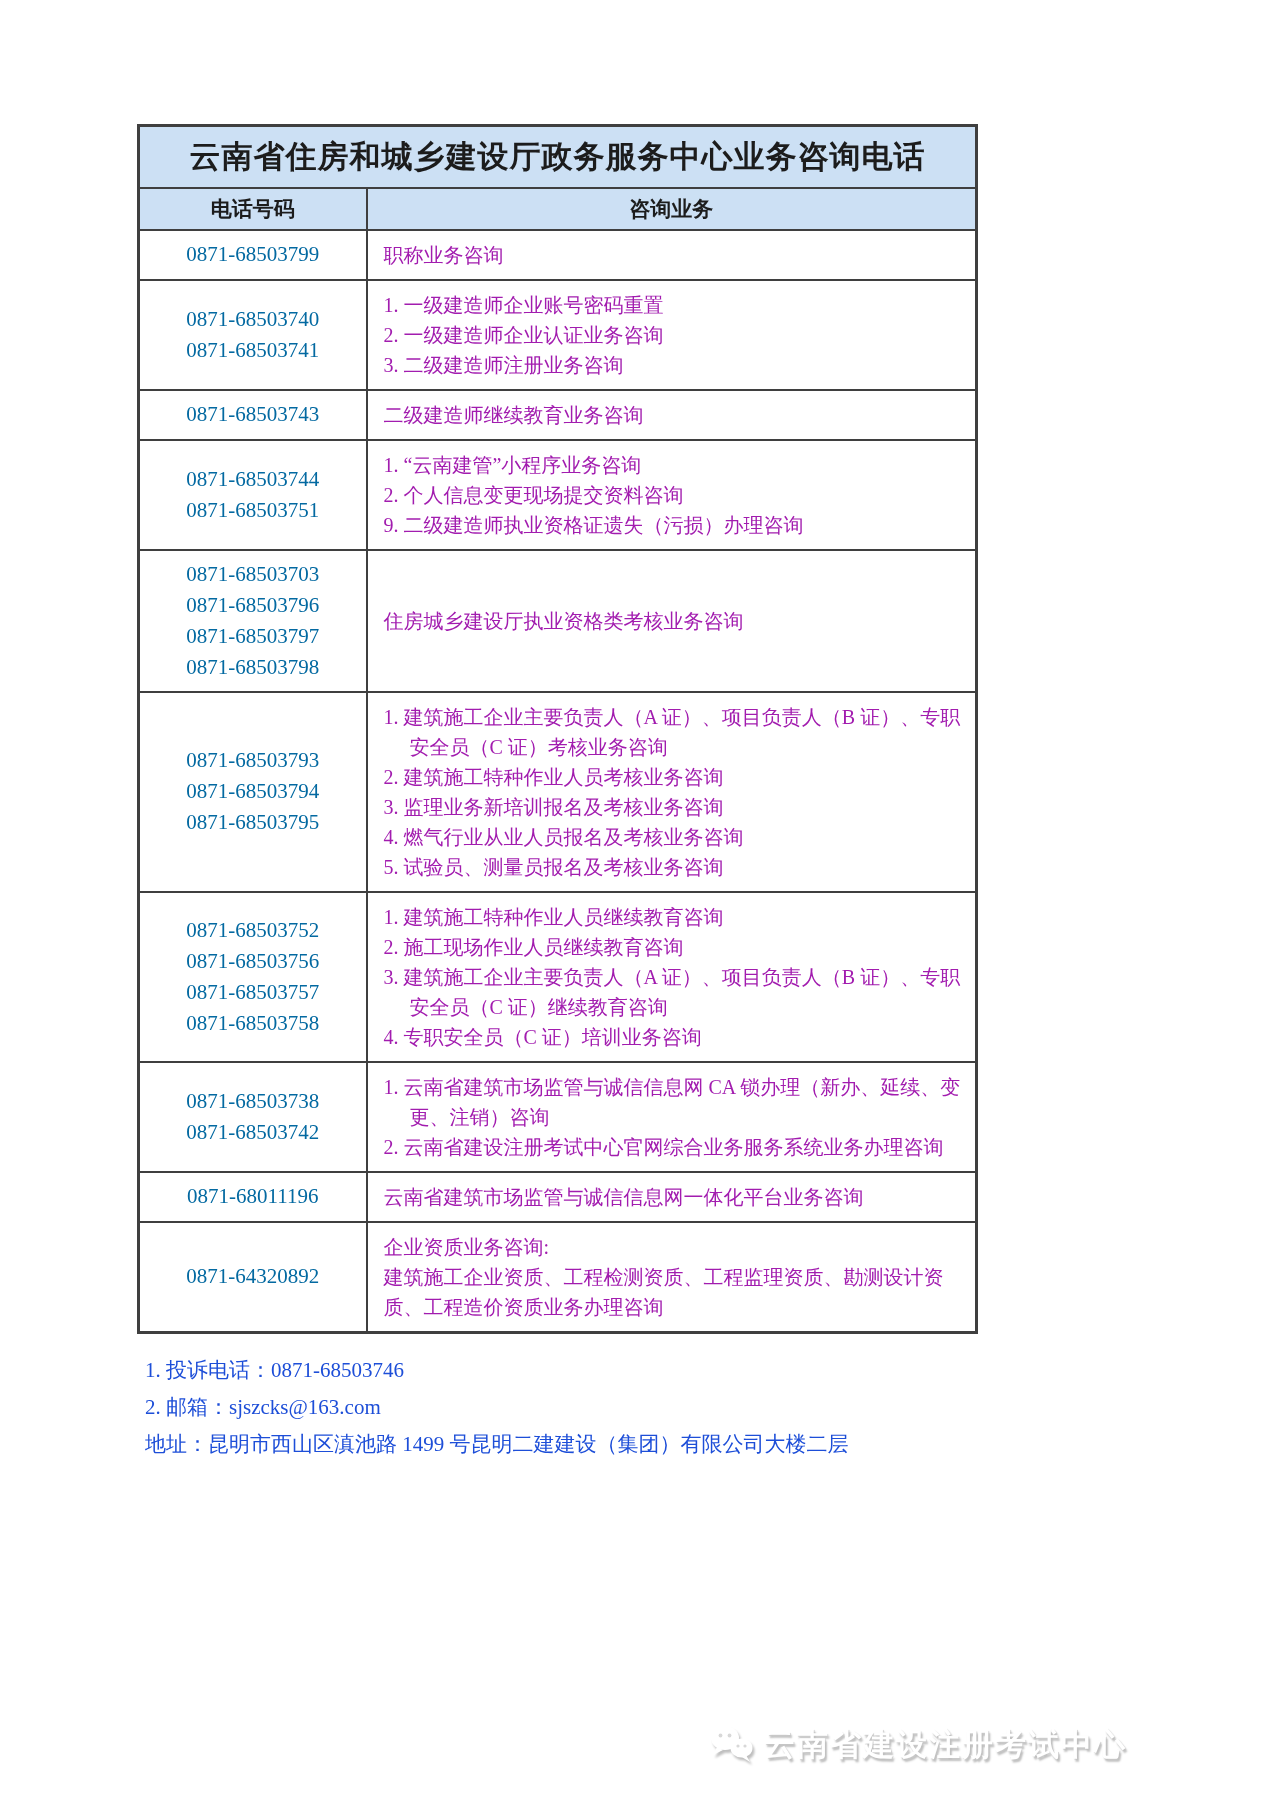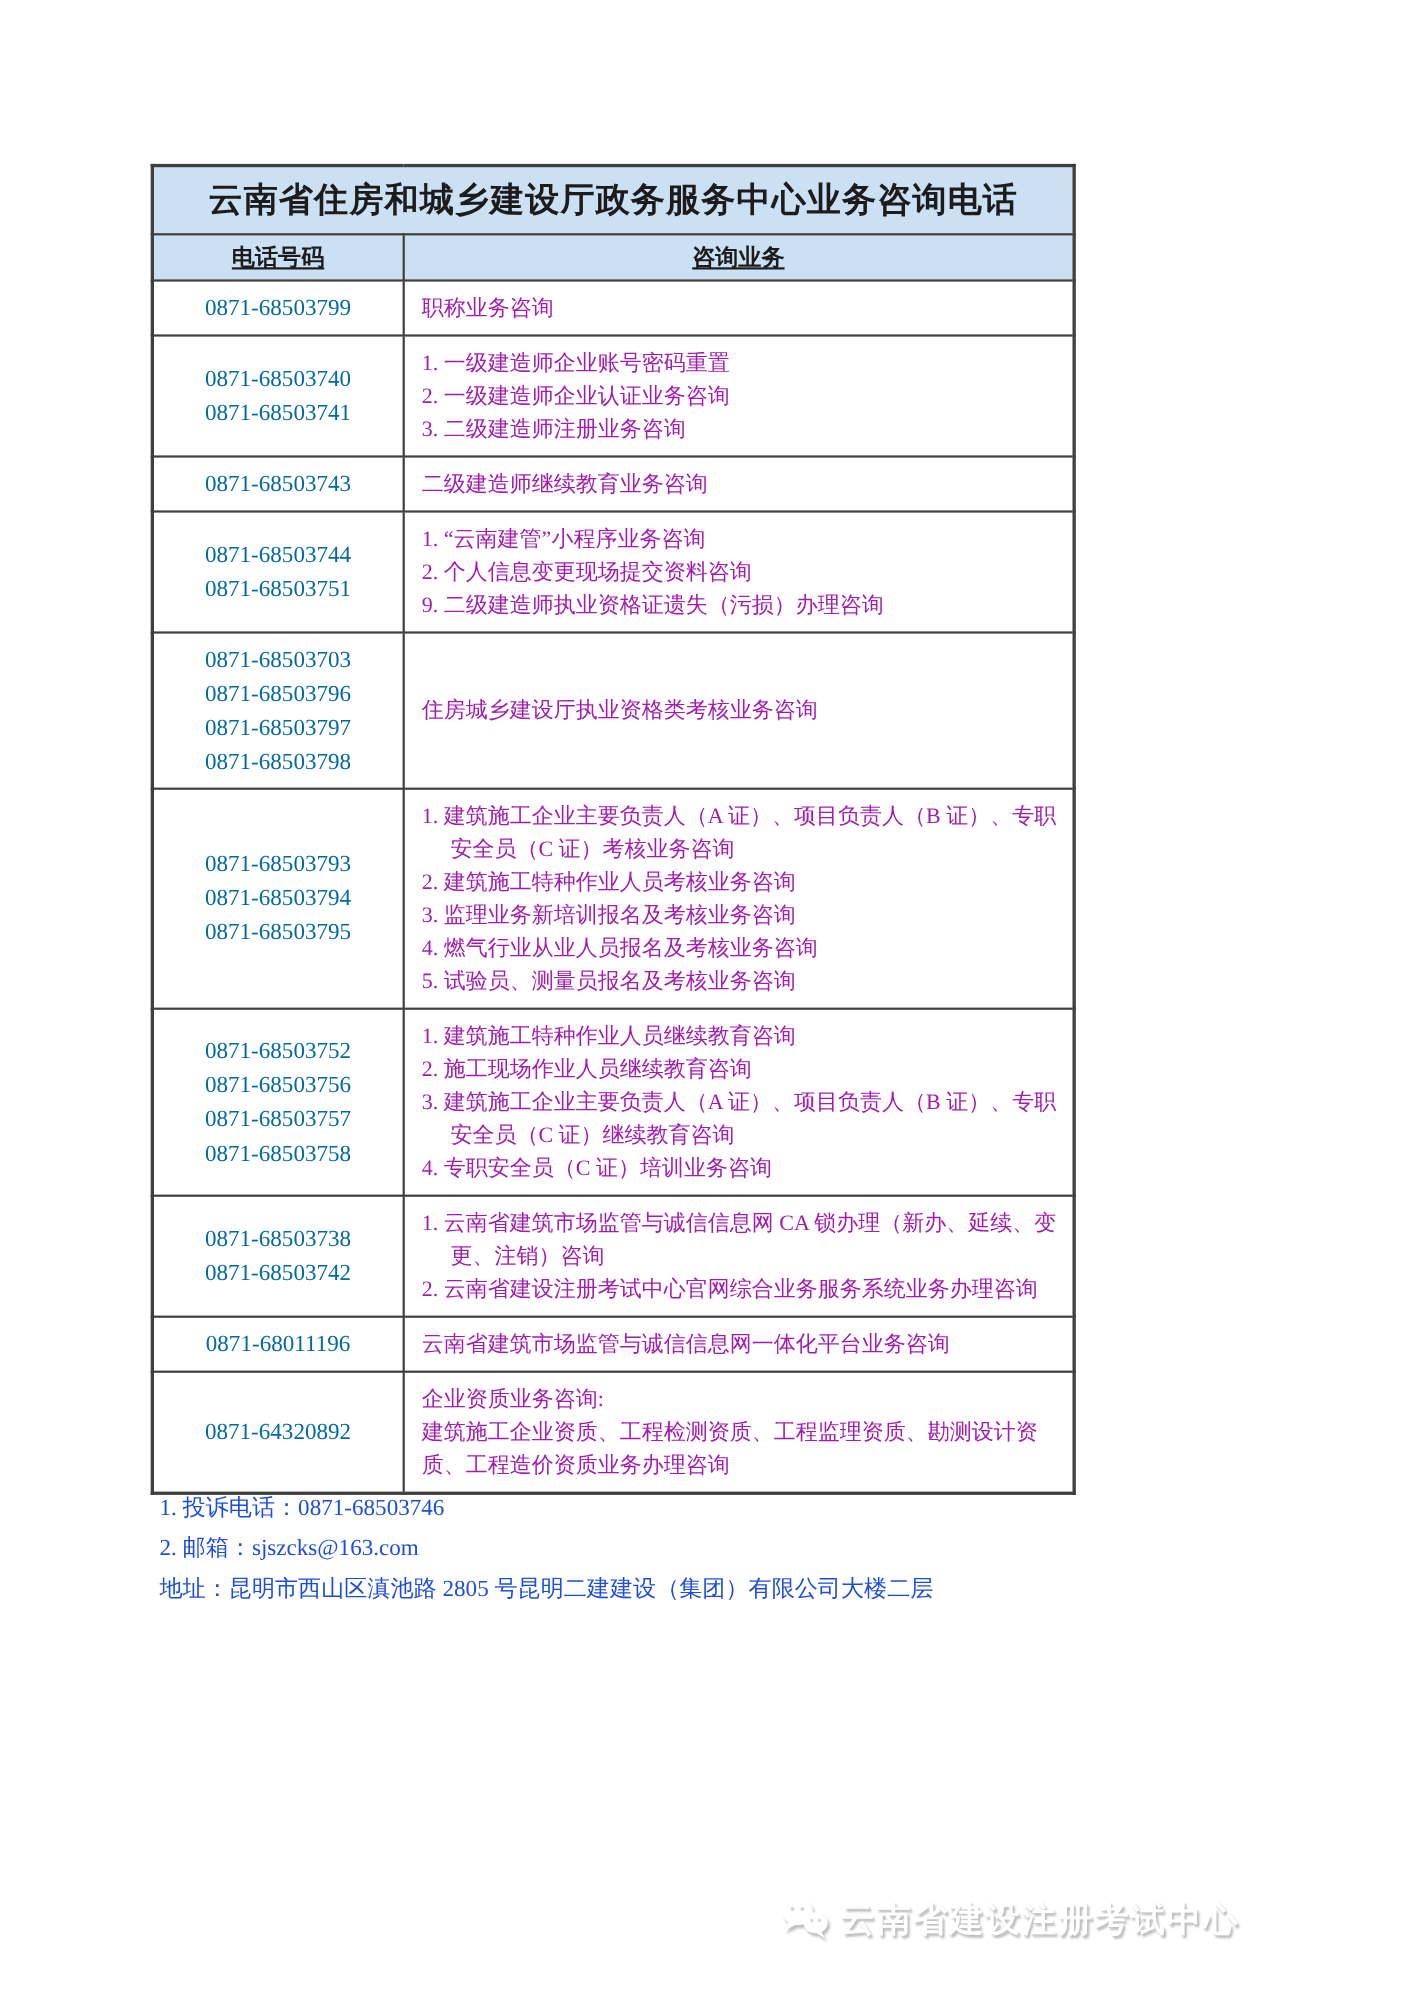--- a/index.html
+++ b/index.html
@@ -15,21 +15,21 @@
     width:1280px;height:1810px;
     background:#ffffff;
     font-family:"Liberation Serif","DejaVu Serif",serif;
     color:var(--body-text);
     position:relative;
     overflow:hidden;
   }
   .page{position:absolute;inset:0;}
   .phone-table{
     position:absolute;
-    left:137px;top:149px;
+    left:137px;top:124px;
     width:838px;
     border-collapse:collapse;
     border:3px solid var(--border);
     table-layout:fixed;
   }
   .col-phone{width:228px;}
   .col-service{width:610px;}
   .phone-table th,.phone-table td{
     border:2px solid var(--border);
     vertical-align:middle;
@@ -45,21 +45,20 @@
     padding:6px 10px;
   }
   .head-cell{
     background:var(--header-bg);
     height:42px;
     font-size:21px;
     font-weight:700;
     color:var(--title-text);
     text-align:center;
     padding:4px 8px;
-    text-decoration:underline;
   }
   .phone-cell{
     text-align:center;
     font-size:21px;
     padding:8px 6px;
     color:#0369a1;
   }
   .phone-cell .phone-line{line-height:31px;}
   .service-cell{
     text-align:left;
@@ -223,21 +222,21 @@
             <div class="service-line">企业资质业务咨询:</div>
             <div class="service-line">建筑施工企业资质、工程检测资质、工程监理资质、勘测设计资质、工程造价资质业务办理咨询</div>
           </td>
         </tr>
       </tbody>
   </table>
 
   <div class="notes">
     <div class="note-line">1. 投诉电话：0871-68503746</div>
     <div class="note-line">2. 邮箱：sjszcks@163.com</div>
-    <div class="note-line">地址：昆明市西山区滇池路 2805 号昆明二建建设（集团）有限公司大楼二层</div>
+    <div class="note-line">地址：昆明市西山区滇池路 1499 号昆明二建建设（集团）有限公司大楼二层</div>
   </div>
 
   <div class="watermark">
     <svg class="wm-icon" width="46" height="42" viewBox="0 0 46 42" aria-hidden="true">
       <g fill="#ffffff">
         <ellipse cx="17" cy="14" rx="14" ry="12"></ellipse>
         <path d="M9 23 L5 31 L15 26 Z"></path>
         <ellipse cx="33.5" cy="24" rx="11" ry="9.5"></ellipse>
         <path d="M38 31 L42 38 L33 32.5 Z"></path>
       </g>

